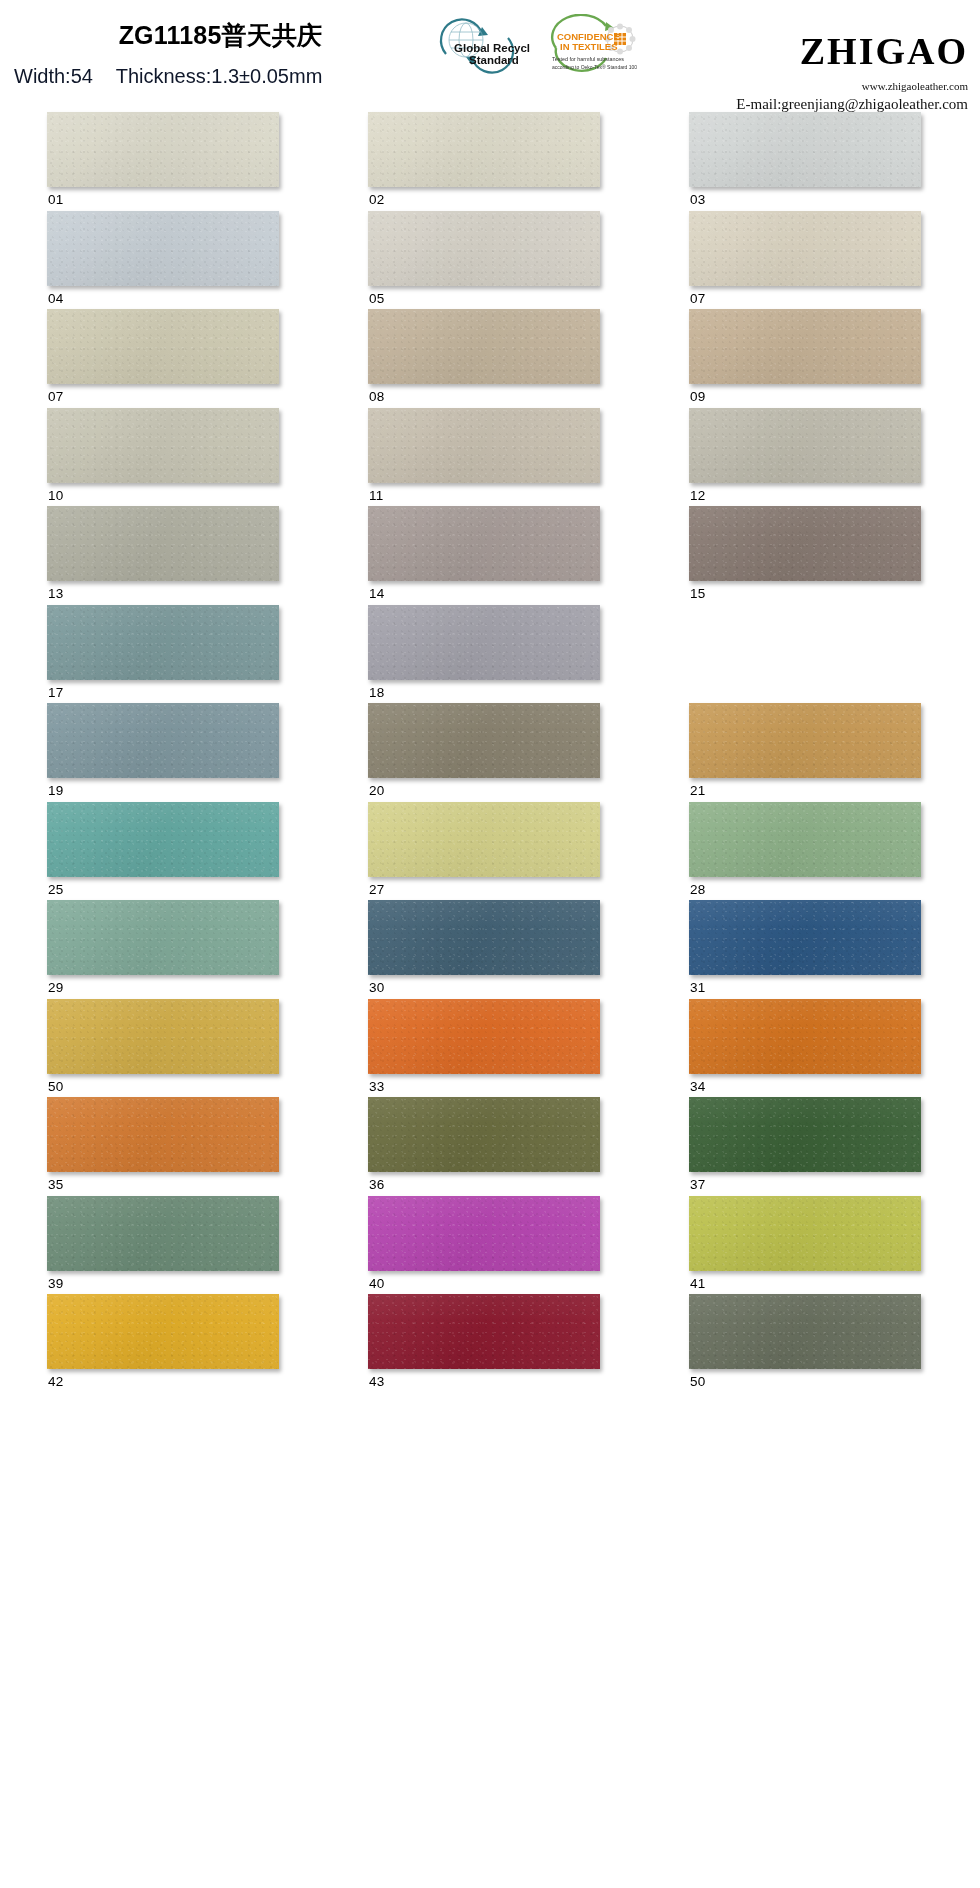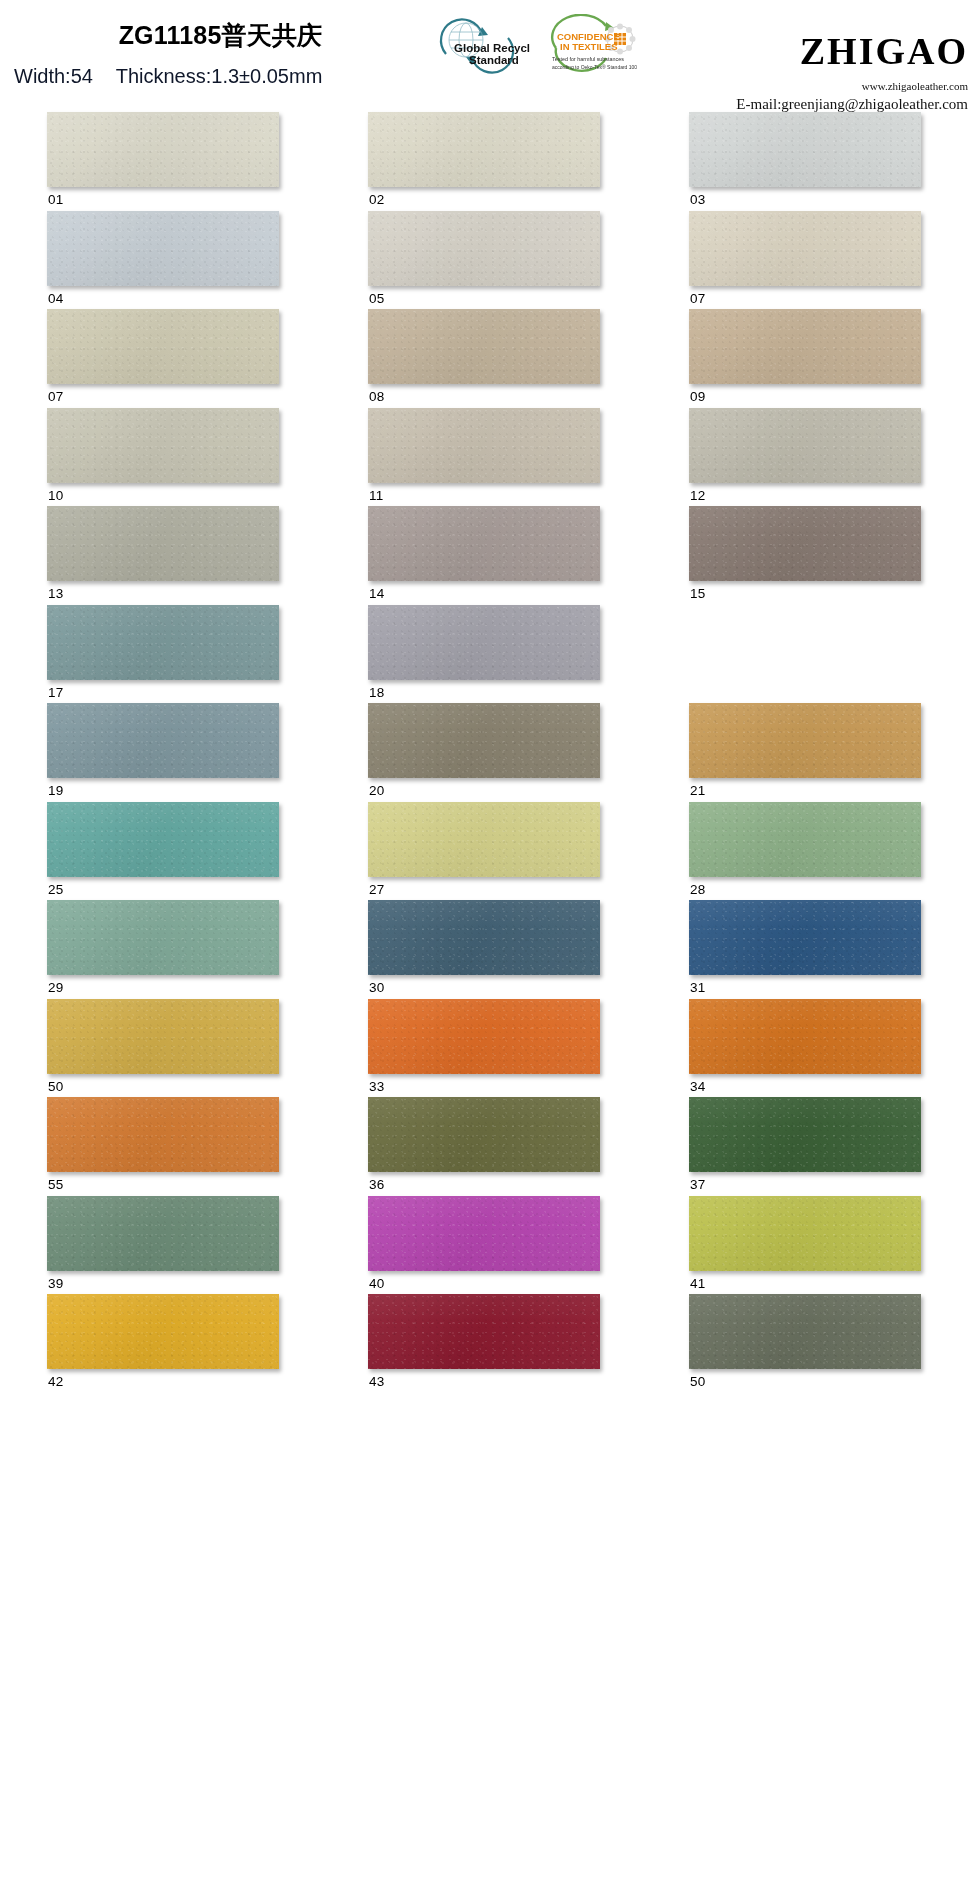--- a/index.html
+++ b/index.html
@@ -365,21 +365,21 @@
         <div class="code">33</div>
       </div>
       <div class="cell">
         <div class="swatch" style="background: rgb(211, 115, 31);"></div>
         <div class="code">34</div>
       </div>
     </div>
     <div class="row">
       <div class="cell">
         <div class="swatch" style="background: rgb(211, 123, 51);"></div>
-        <div class="code">55</div>
+        <div class="code">35</div>
       </div>
       <div class="cell">
         <div class="swatch" style="background: rgb(107, 109, 64);"></div>
         <div class="code">36</div>
       </div>
       <div class="cell">
         <div class="swatch" style="background: rgb(59, 97, 55);"></div>
         <div class="code">37</div>
       </div>
     </div>

